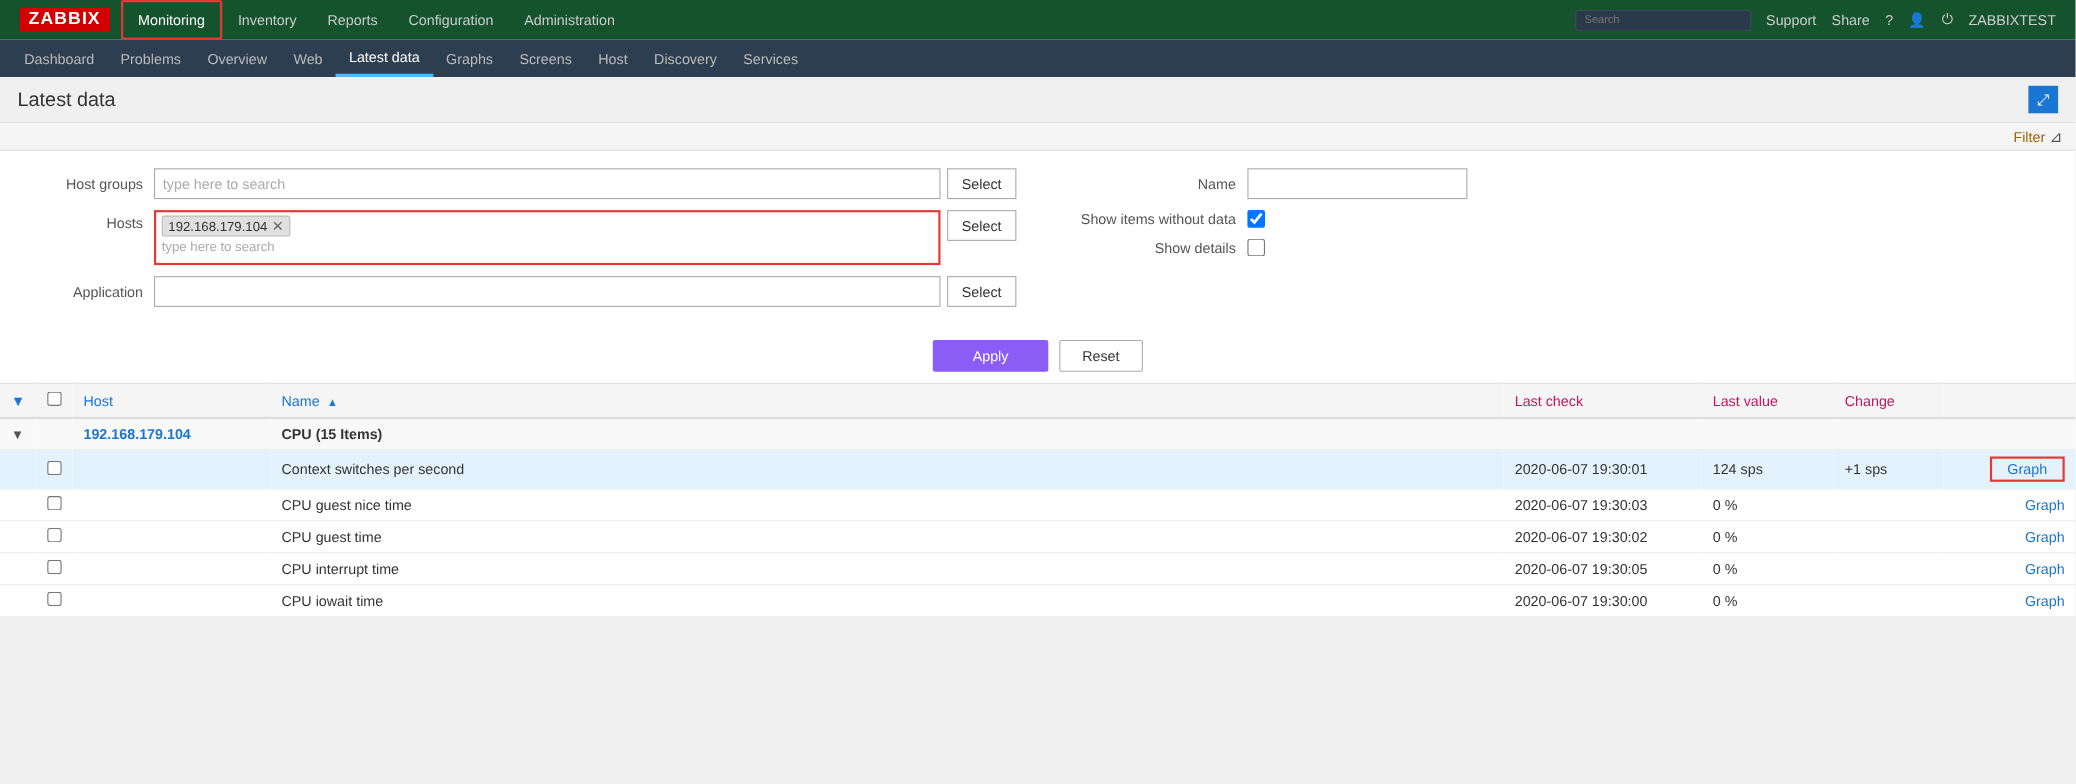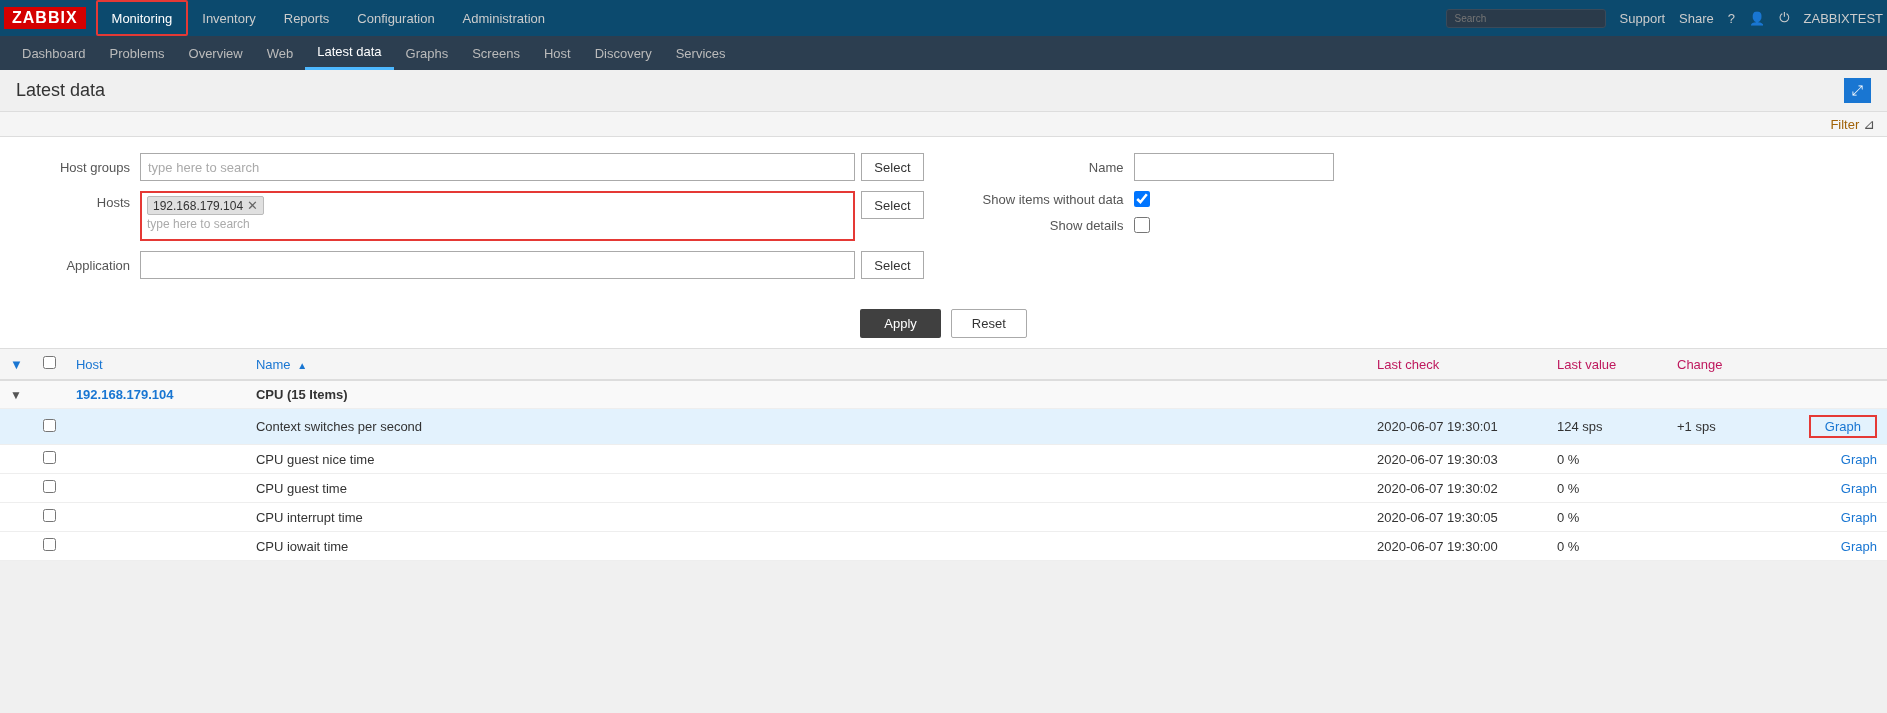--- a/index.html
+++ b/index.html
@@ -1,23 +1,23 @@
 <!DOCTYPE html>
 <html><head>
   <meta charset="utf-8">
   <style>
     * { box-sizing: border-box; margin: 0; padding: 0; }
     body { font-family: Arial, sans-serif; font-size: 13px; background: #f0f0f0; color: #333; }
 
     
     .top-nav {
-      background: #0c4a6e;
-      display: flex;
-      align-items: center;
-      padding: 0 4px;
+      background: #14532d;
+      display: flex;
+      align-items: center;
+      padding: 0 18px;
       height: 36px;
     }
     .logo {
       background: #d40000;
       color: #fff;
       font-weight: bold;
       font-size: 16px;
       padding: 2px 8px;
       margin-right: 10px;
       letter-spacing: 1px;
@@ -238,24 +238,24 @@
     }
 
     
     .filter-buttons {
       display: flex;
       justify-content: center;
       gap: 10px;
       padding-bottom: 10px;
     }
     .apply-btn {
-      background: #404040;
+      background: #8b5cf6;
       color: #fff;
       border: none;
-      padding: 6px 24px;
+      padding: 6px 36px;
       cursor: pointer;
       font-size: 13px;
       border-radius: 2px;
     }
     .reset-btn {
       background: #fff;
       color: #333;
       border: 1px solid #aaa;
       padding: 6px 20px;
       cursor: pointer;

